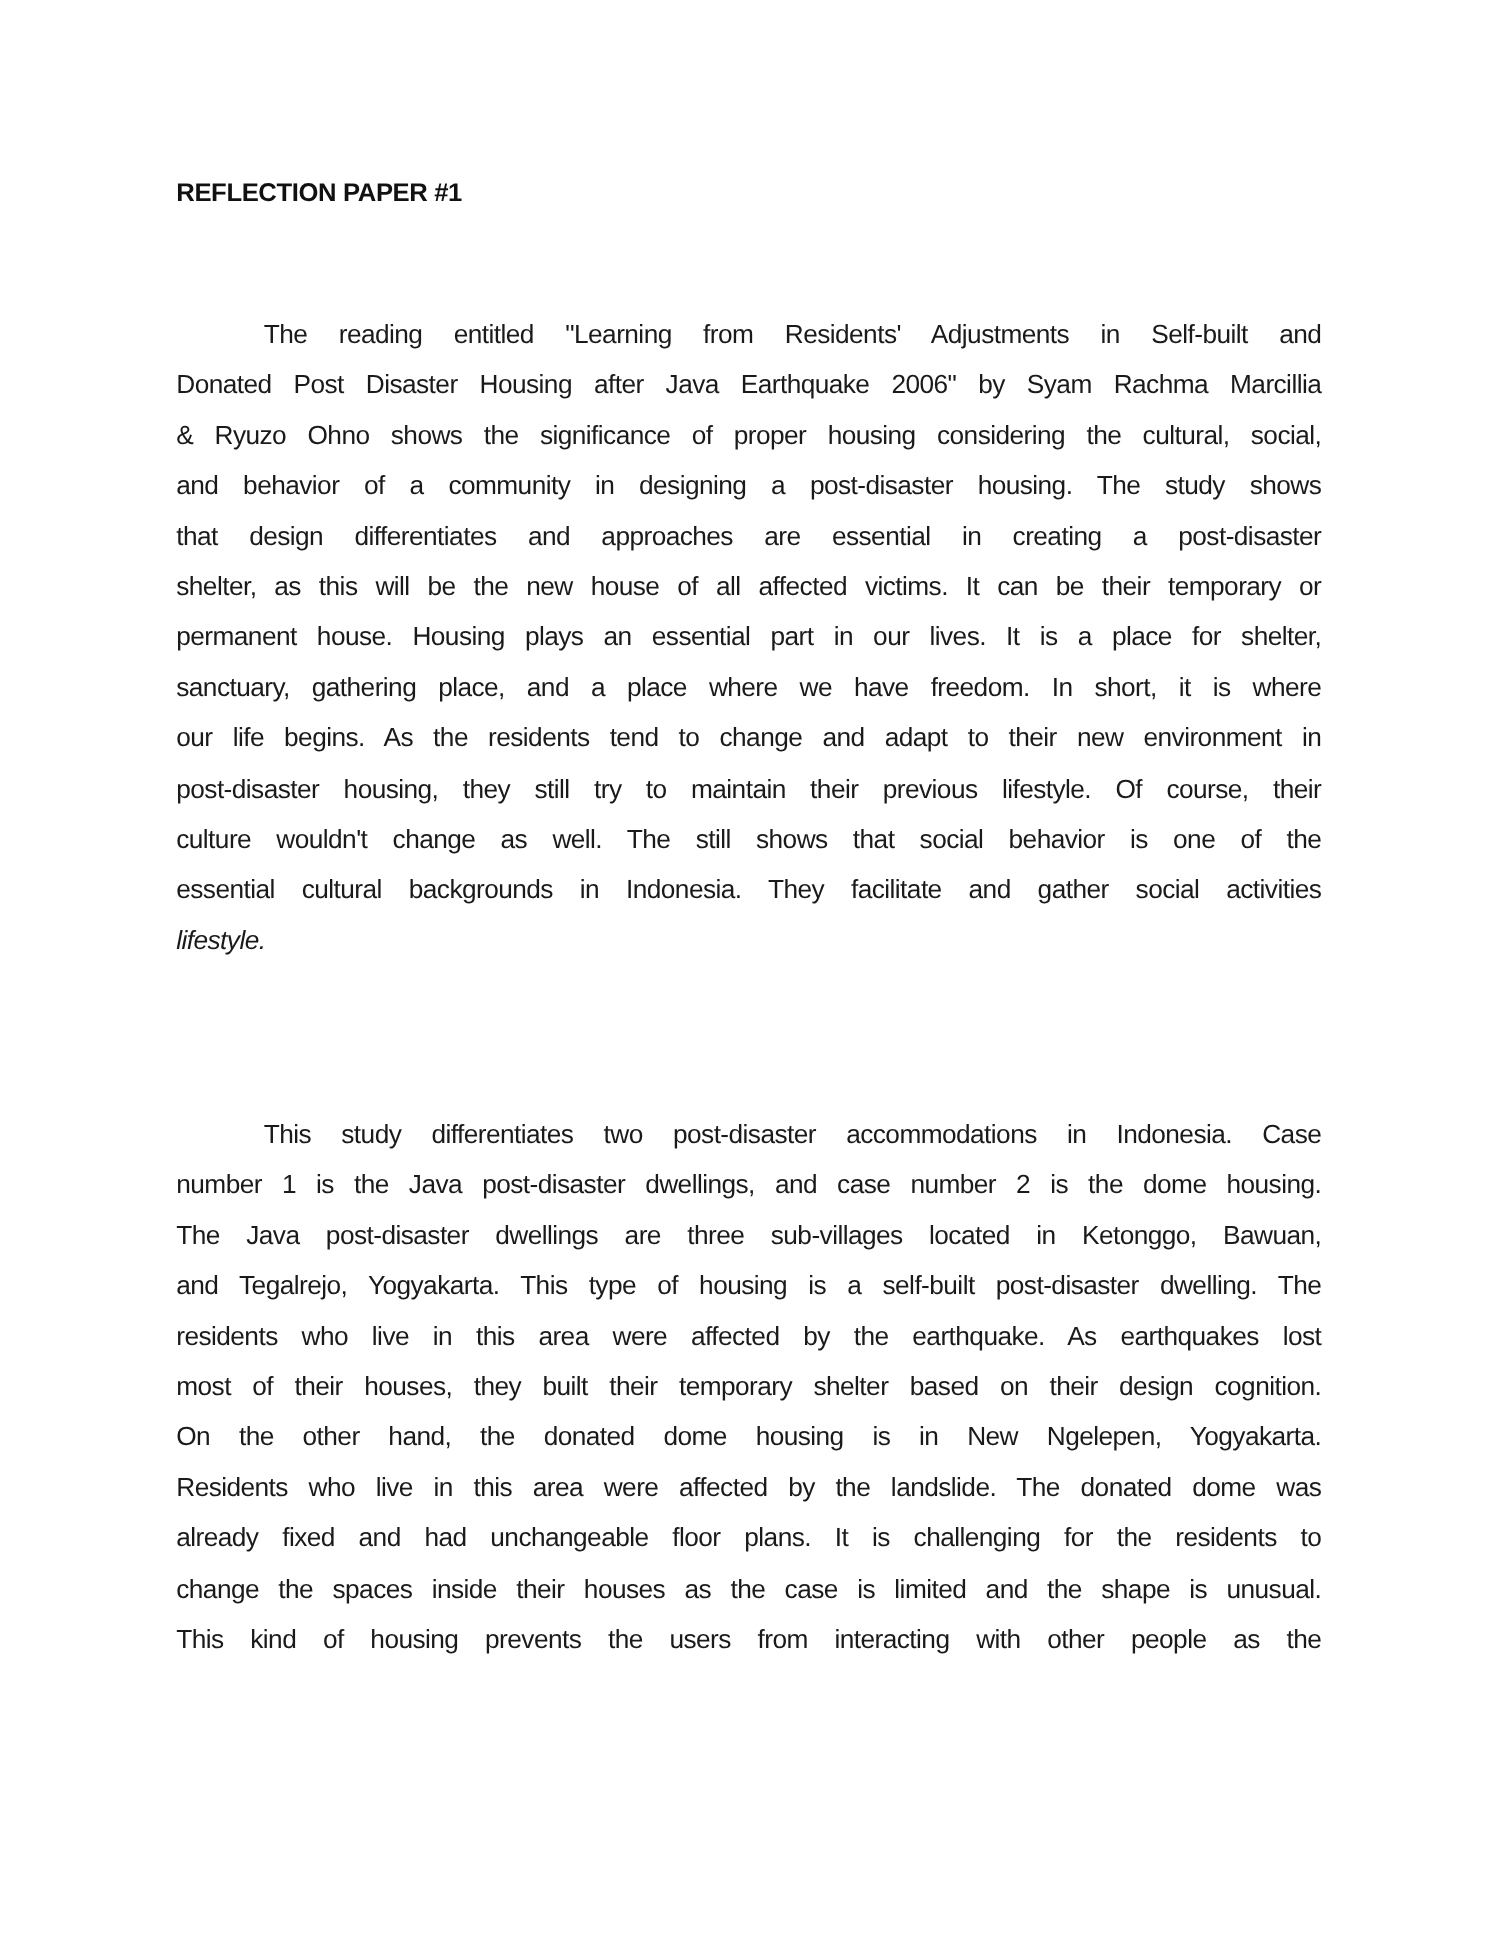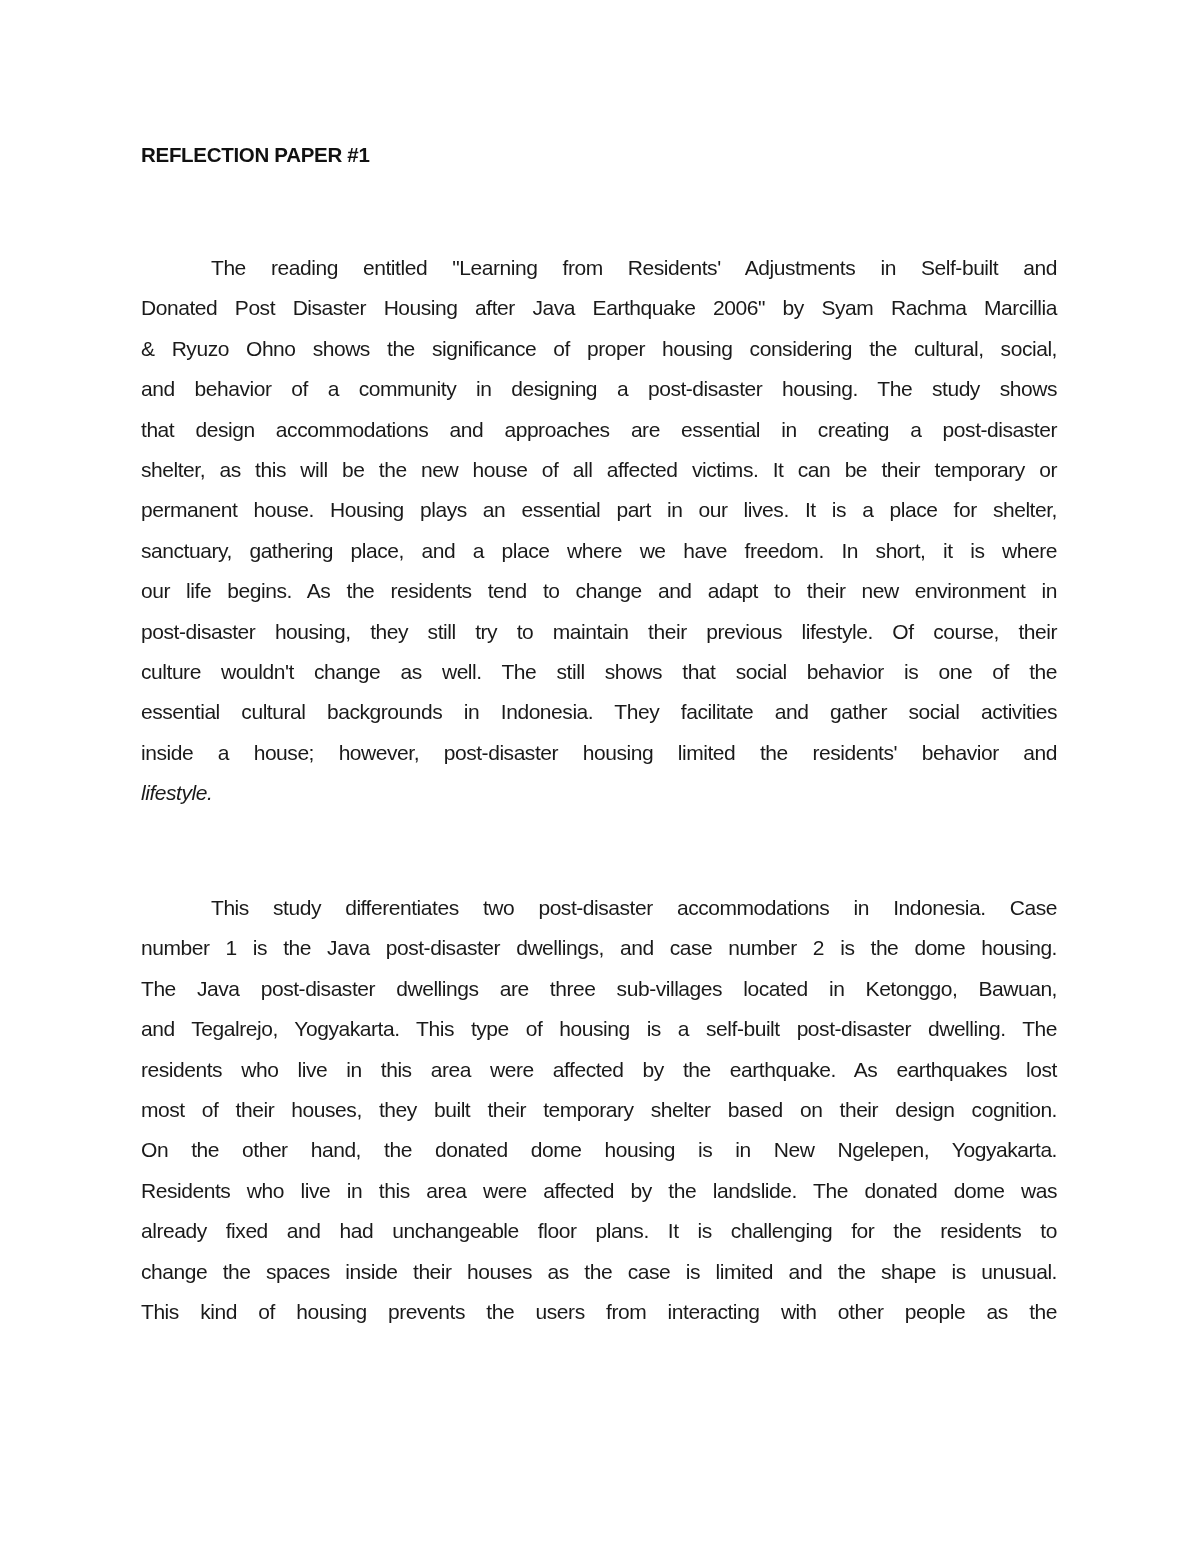--- a/index.html
+++ b/index.html
@@ -67,29 +67,28 @@
 <body>
 
 <div class="page">
   <div class="title">REFLECTION PAPER #1</div>
 
   <div class="para" id="para-1">
     <span class="line first">The reading entitled "Learning from Residents' Adjustments in Self-built and</span>
     <span class="line">Donated Post Disaster Housing after Java Earthquake 2006" by Syam Rachma Marcillia</span>
     <span class="line">&amp; Ryuzo Ohno shows the significance of proper housing considering the cultural, social,</span>
     <span class="line">and behavior of a community in designing a post-disaster housing. The study shows</span>
-    <span class="line">that design accommodations and approaches are essential in creating a post-disaster</span>
+    <span class="line">that design differentiates and approaches are essential in creating a post-disaster</span>
     <span class="line">shelter, as this will be the new house of all affected victims. It can be their temporary or</span>
     <span class="line">permanent house. Housing plays an essential part in our lives. It is a place for shelter,</span>
     <span class="line">sanctuary, gathering place, and a place where we have freedom. In short, it is where</span>
     <span class="line">our life begins. As the residents tend to change and adapt to their new environment in</span>
     <span class="line">post-disaster housing, they still try to maintain their previous lifestyle. Of course, their</span>
     <span class="line">culture wouldn't change as well. The still shows that social behavior is one of the</span>
     <span class="line">essential cultural backgrounds in Indonesia. They facilitate and gather social activities</span>
-    <span class="line">inside a house; however, post-disaster housing limited the residents' behavior and</span>
     <span class="line last">lifestyle.</span>
   </div>
 
   <div class="para" id="para-2">
     <span class="line first">This study differentiates two post-disaster accommodations in Indonesia. Case</span>
     <span class="line">number 1 is the Java post-disaster dwellings, and case number 2 is the dome housing.</span>
     <span class="line">The Java post-disaster dwellings are three sub-villages located in Ketonggo, Bawuan,</span>
     <span class="line">and Tegalrejo, Yogyakarta. This type of housing is a self-built post-disaster dwelling. The</span>
     <span class="line">residents who live in this area were affected by the earthquake. As earthquakes lost</span>
     <span class="line">most of their houses, they built their temporary shelter based on their design cognition.</span>

